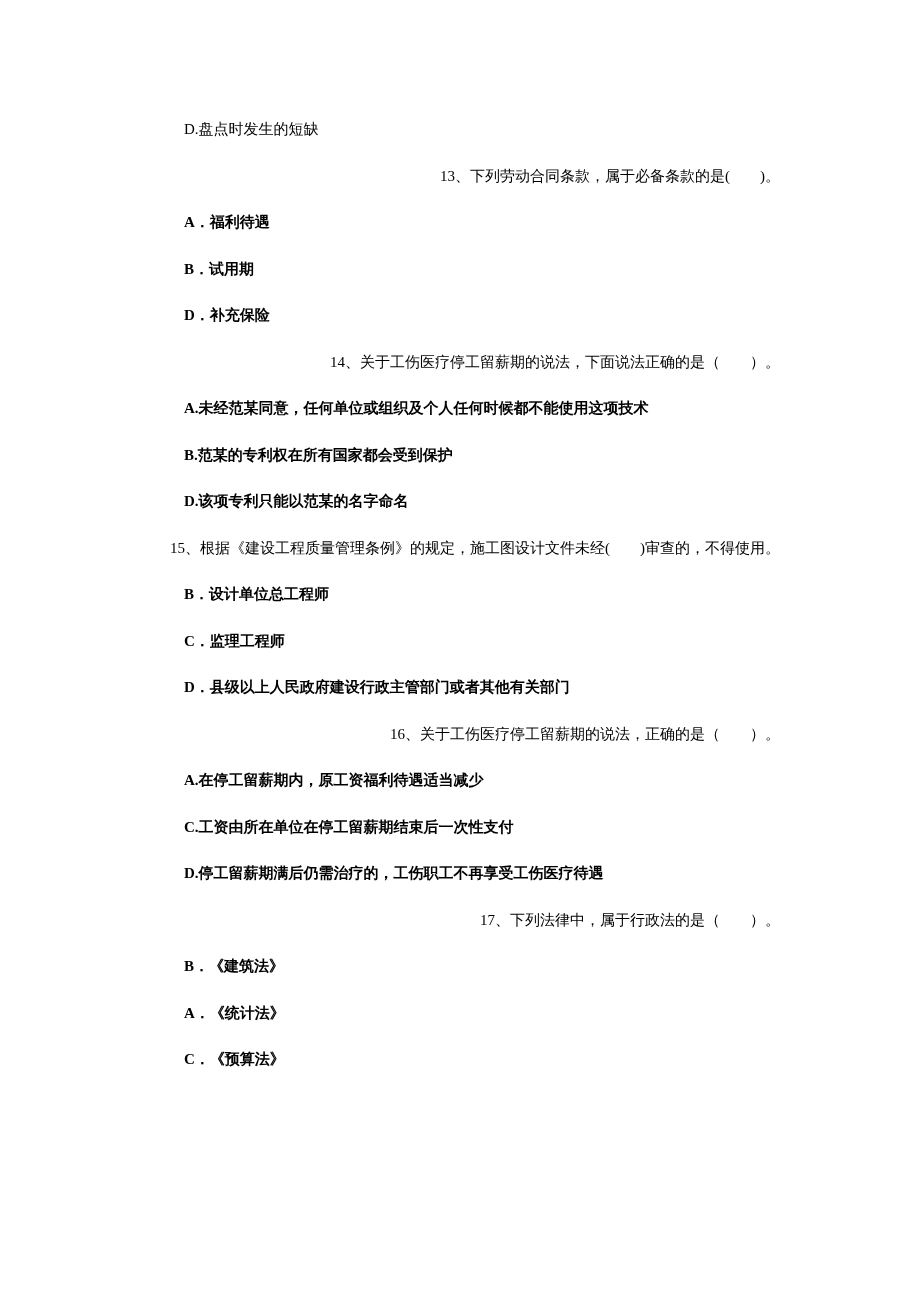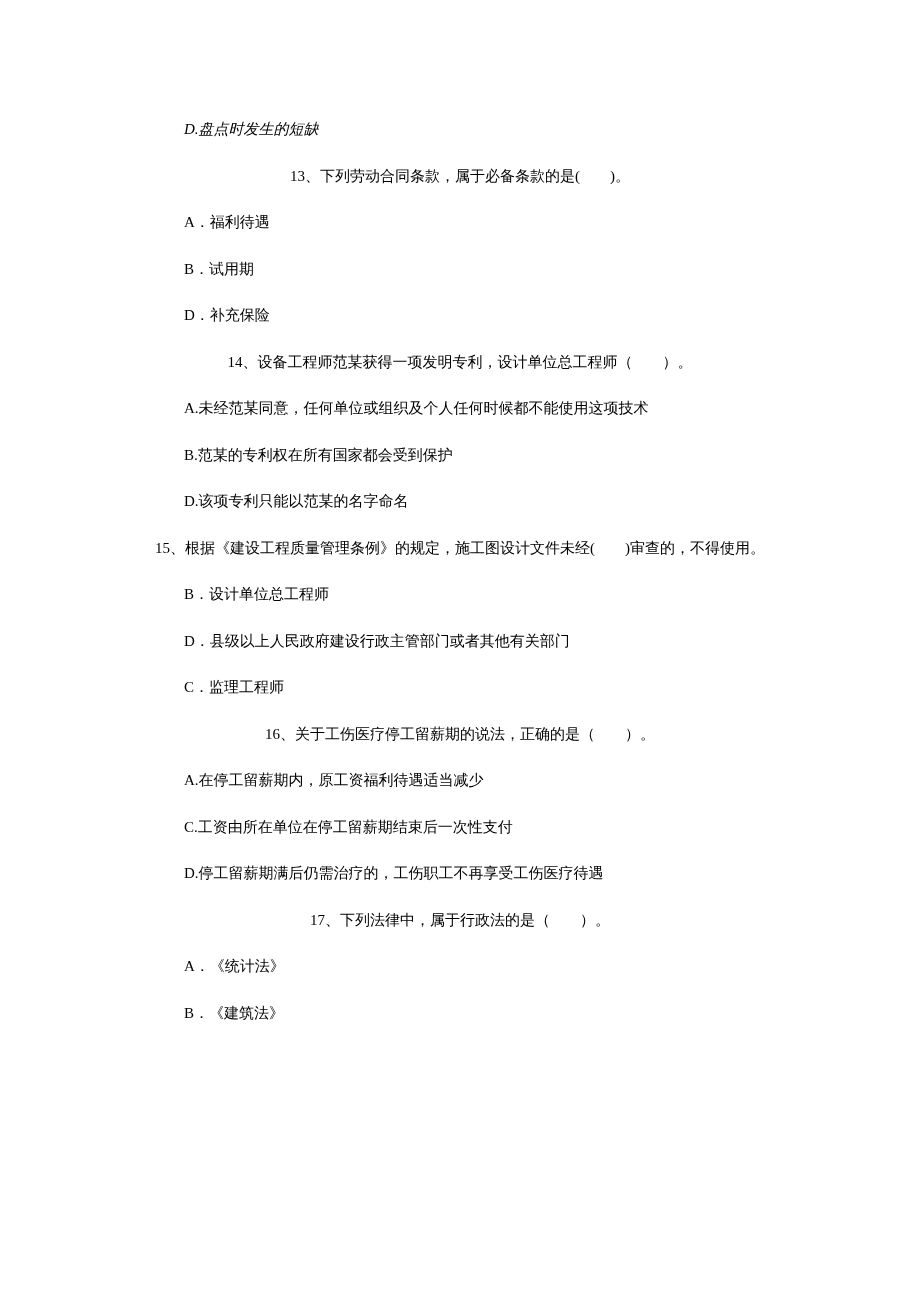--- a/index.html
+++ b/index.html
@@ -15,74 +15,75 @@
       width: 920px;
       min-height: 1302px;
       padding: 118px 140px 100px 140px;
       line-height: 1.5;
     }
     .question {
       margin-bottom: 0;
     }
     .question-text {
       margin-bottom: 24px;
-      text-align: center;
+      text-align: right;
     }
     .option {
       padding-left: 44px;
       margin-bottom: 24px;
+      font-weight: bold;
     }
     .orphan-option {
       padding-left: 44px;
       margin-bottom: 24px;
-      font-style: italic;
     }
   </style>
 </head>
 <body>
 
 <div class="orphan-option">
   <span>D.盘点时发生的短缺</span>
 </div>
 
 <div class="question">
   <div class="question-text">
     <span>13、</span><span>下列劳动合同条款，属于必备条款的是(　　)。</span>
   </div>
   <div class="option"><span>A．福利待遇</span></div>
   <div class="option"><span>B．试用期</span></div>
   <div class="option"><span>D．补充保险</span></div>
 </div>
 
 <div class="question">
   <div class="question-text">
-    <span>14、</span><span>设备工程师范某获得一项发明专利，设计单位总工程师（　　）。</span>
+    <span>14、</span><span>关于工伤医疗停工留薪期的说法，下面说法正确的是（　　）。</span>
   </div>
   <div class="option"><span>A.未经范某同意，任何单位或组织及个人任何时候都不能使用这项技术</span></div>
   <div class="option"><span>B.范某的专利权在所有国家都会受到保护</span></div>
   <div class="option"><span>D.该项专利只能以范某的名字命名</span></div>
 </div>
 
 <div class="question">
   <div class="question-text">
     <span>15、</span><span>根据《建设工程质量管理条例》的规定，施工图设计文件未经(　　)审查的，不得使用。</span>
   </div>
   <div class="option"><span>B．设计单位总工程师</span></div>
+  <div class="option"><span>C．监理工程师</span></div>
   <div class="option"><span>D．县级以上人民政府建设行政主管部门或者其他有关部门</span></div>
-  <div class="option"><span>C．监理工程师</span></div>
 </div>
 
 <div class="question">
   <div class="question-text">
     <span>16、</span><span>关于工伤医疗停工留薪期的说法，正确的是（　　）。</span>
   </div>
   <div class="option"><span>A.在停工留薪期内，原工资福利待遇适当减少</span></div>
   <div class="option"><span>C.工资由所在单位在停工留薪期结束后一次性支付</span></div>
   <div class="option"><span>D.停工留薪期满后仍需治疗的，工伤职工不再享受工伤医疗待遇</span></div>
 </div>
 
 <div class="question">
   <div class="question-text">
     <span>17、</span><span>下列法律中，属于行政法的是（　　）。</span>
   </div>
+  <div class="option"><span>B．《建筑法》</span></div>
   <div class="option"><span>A．《统计法》</span></div>
-  <div class="option"><span>B．《建筑法》</span></div>
+  <div class="option"><span>C．《预算法》</span></div>
 </div>
 
 </body></html>

